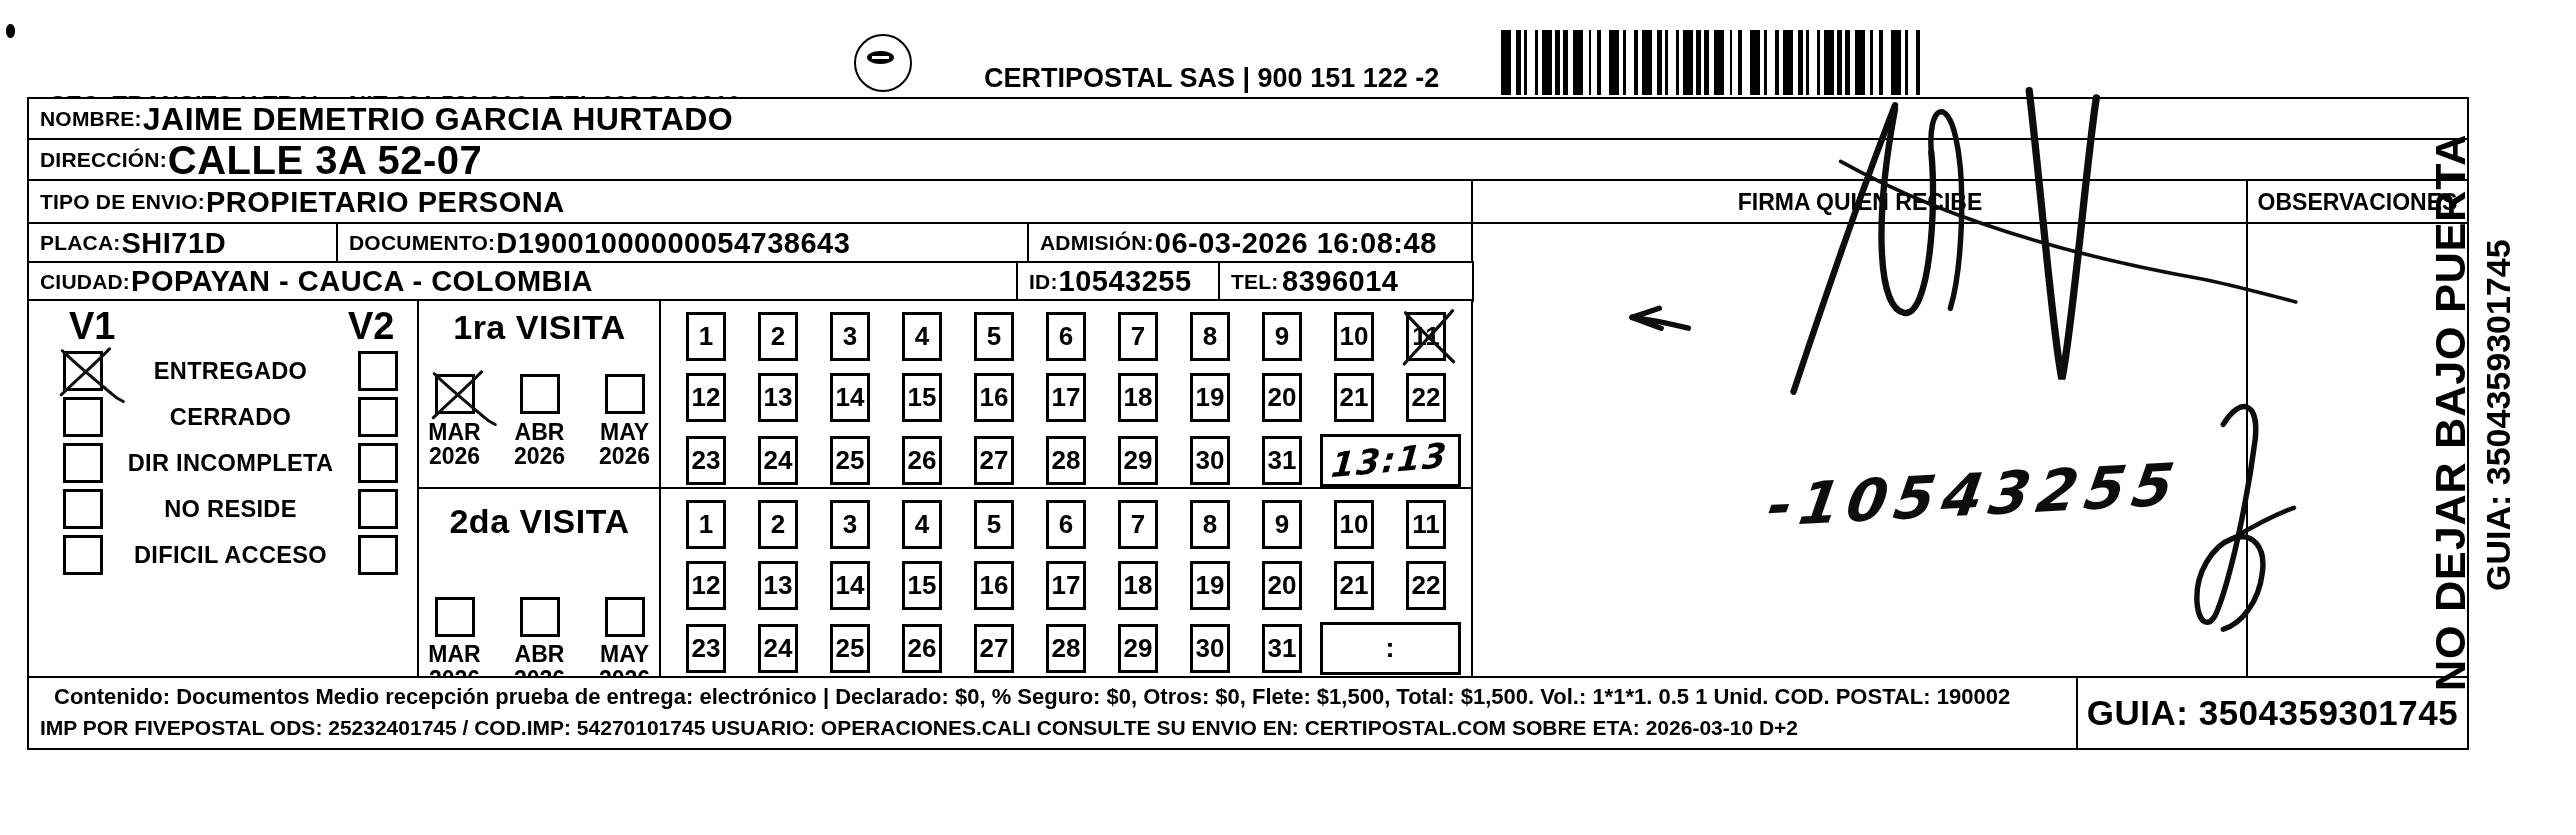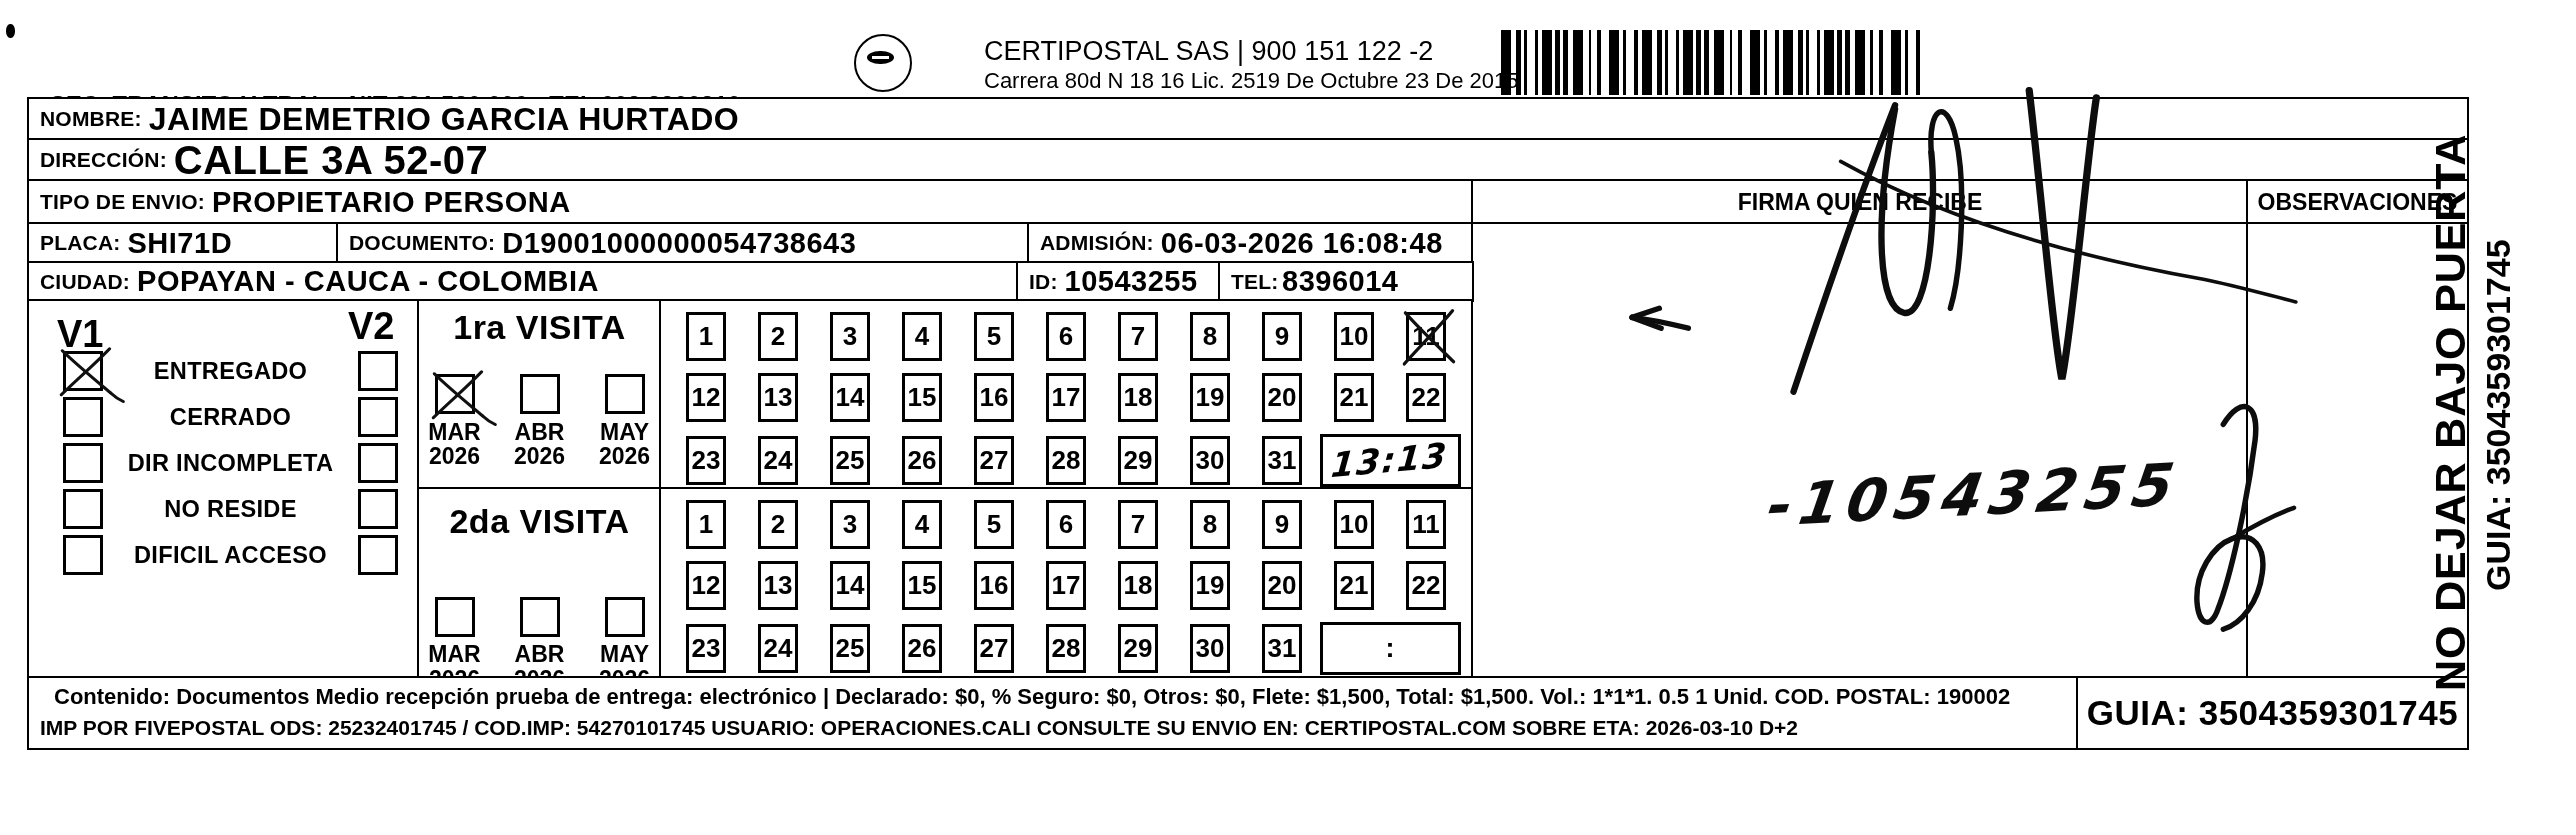--- a/index.html
+++ b/index.html
@@ -2,32 +2,32 @@
 <html style="font-size:14.5px"><head>
 <meta charset="utf-8">
 <style>
   html,body{margin:0;padding:0;}
   body{
     width:2576px;height:836px;position:relative;background:#fff;color:#000;
     font-family:"Liberation Sans",sans-serif;overflow:hidden;
     -webkit-font-smoothing:none;
   }
   .abs{position:absolute;}
-  .b{font-weight:normal;}
+  .b{font-weight:bold;margin-top:27px;}
   
   .hdr-line{font-weight:bold;line-height:27px;font-size:23.6px;letter-spacing:0.2px;white-space:pre;}
   .logo{position:absolute;left:854px;top:34px;width:54px;height:54px;border:2.7px solid #000;border-radius:50%;}
   .logo-blob{position:absolute;left:11px;top:14.5px;width:27px;height:13.6px;background:#000;border-radius:50%;}
   .logo-slit{position:absolute;left:16.3px;top:20px;width:16.3px;height:2.7px;background:#fff;}
   .logo-smudge{position:absolute;left:856px;top:91px;width:53px;height:7.3px;border-bottom:2.7px dotted #000;opacity:.8;}
   #barcode{position:absolute;left:1501px;top:30px;width:428px;height:65px;display:flex;align-items:stretch;}
   #barcode .bar{background:#000;height:100%;}
   
   .cell{position:absolute;border:2.7px solid #000;background:#fff;box-sizing:border-box;}
-  .frow{display:flex;align-items:center;padding-left:11px;gap:7px;white-space:nowrap;overflow:hidden;}
+  .frow{display:flex;align-items:center;padding-left:11px;gap:1px;white-space:nowrap;overflow:hidden;}
   .flabel{font-weight:bold;font-size:21px;letter-spacing:0.2px;}
   .fvalue{font-weight:bold;font-size:29px;letter-spacing:0.5px;}
   .panel-h{display:flex;align-items:center;justify-content:center;font-weight:bold;font-size:23px;}
   
   .cbox{width:40px;height:40px;border:3.6px solid #000;box-sizing:border-box;position:relative;background:#fff;flex:none;}
   .vhead{position:absolute;top:3.6px;font-size:38px;font-weight:bold;}
   .check-rows{position:absolute;left:0;right:0;top:47px;}
   .check-row{display:flex;align-items:center;height:46px;padding:0 20px 0 34px;}
   .clabel{flex:1;text-align:center;font-size:23.6px;font-weight:bold;letter-spacing:0.3px;}
   
@@ -170,21 +170,21 @@
 <div class="cell frow" style="left:1016px;top:261px;width:205px;height:41px;">
   <span class="flabel">ID:</span>
   <span class="fvalue">10543255</span>
 </div>
 <div class="cell frow" style="left:1218px;top:261px;width:256px;height:41px;gap:3.6px;">
   <span class="flabel">TEL:</span>
   <span class="fvalue">8396014</span>
 </div>
 
 <div class="cell" style="left:27px;top:299px;width:393px;height:379px;">
-  <span class="vhead" style="left:28px;margin-top:8px;">V1</span>
+  <span class="vhead" style="left:40px;">V1</span>
   <span class="vhead" style="right:23.6px;">V2</span>
   <div class="check-rows" id="check-rows">
   <div class="check-row">
     <span class="cbox v1box">
           <svg class="xmark" viewBox="0 0 120 120" preserveAspectRatio="none">
             <path d="M14,16 C40,44 78,78 106,104"></path>
             <path d="M104,12 C76,44 38,80 12,108"></path>
             <path d="M106,104 C114,112 122,118 130,122"></path>
           </svg>
         </span>

